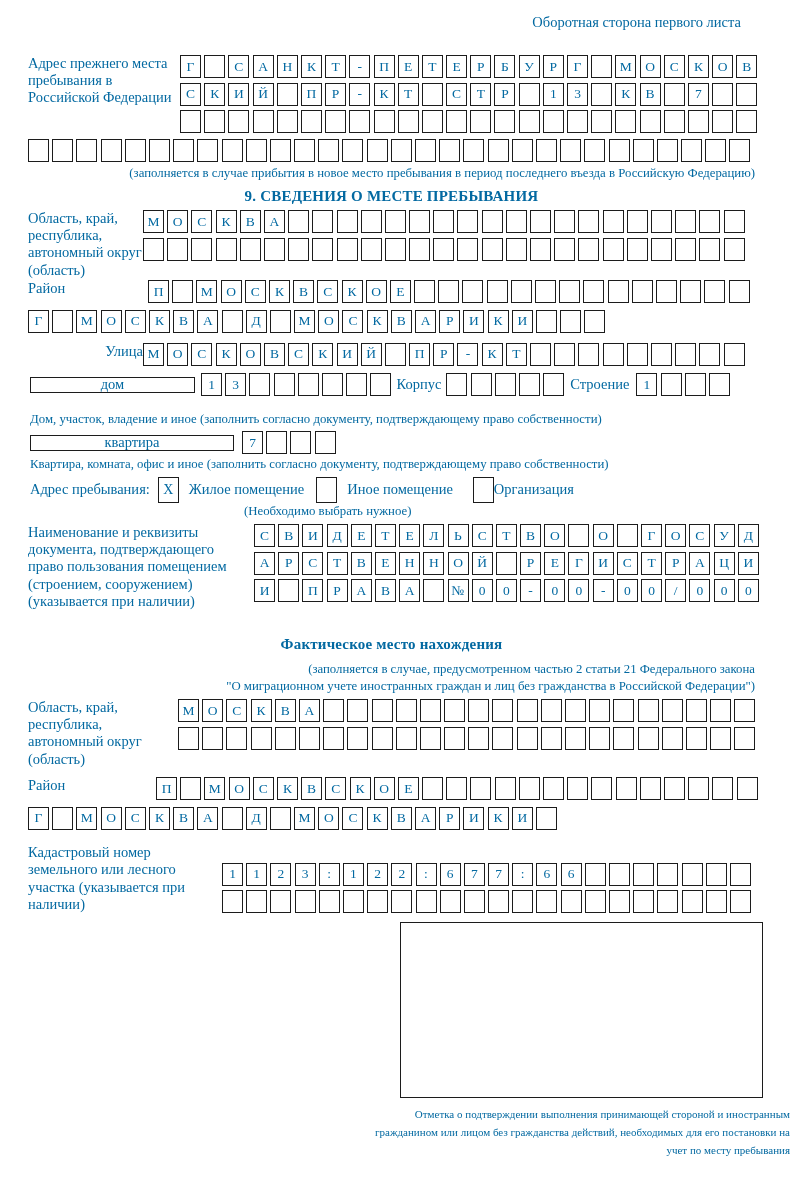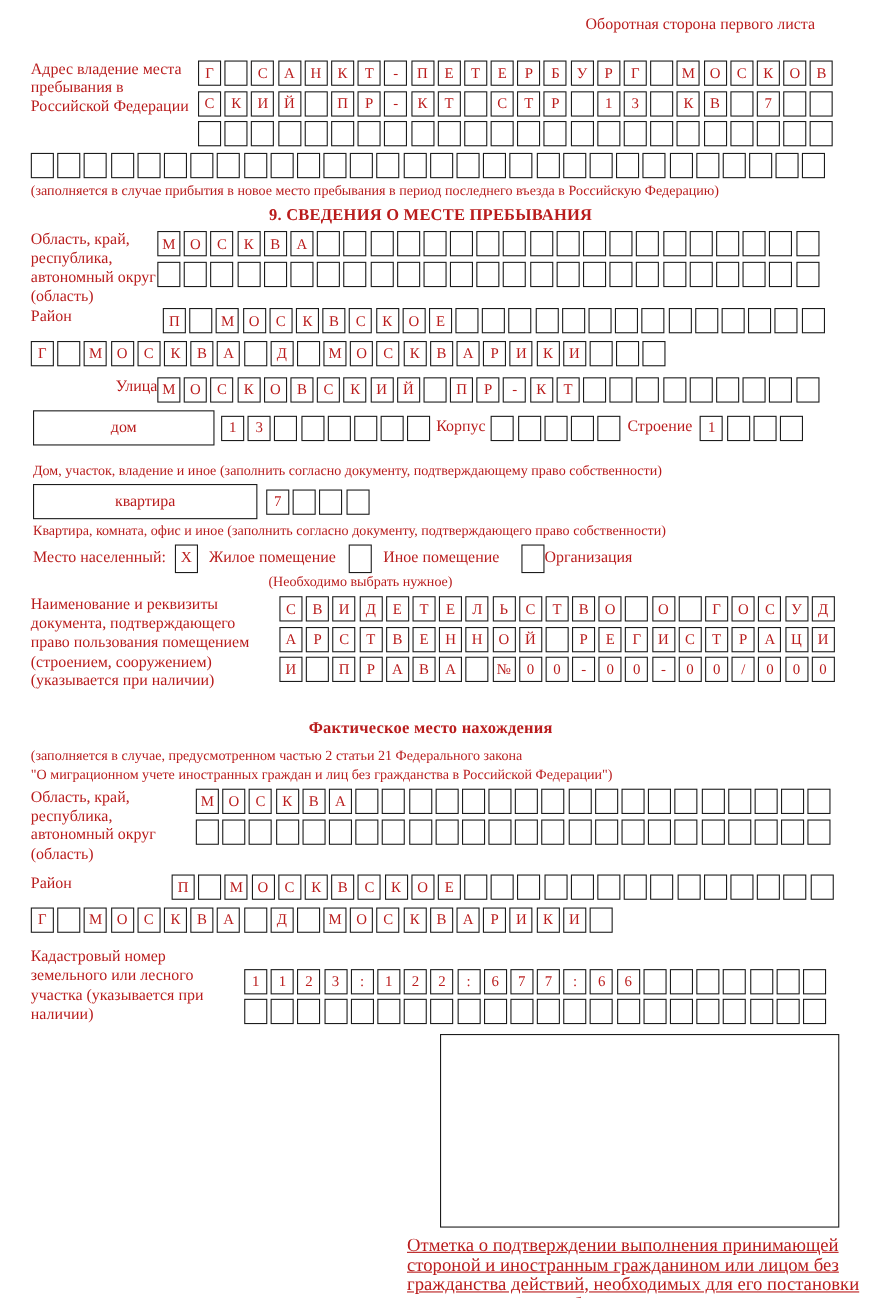--- a/index.html
+++ b/index.html
@@ -1,63 +1,63 @@
 <!DOCTYPE html>
 <html><head>
 <meta charset="utf-8">
 <style>
   html,body{margin:0;padding:0;background:#fff;}
   .page{
     width:800px;height:1180px;box-sizing:border-box;
     padding:14px 45px 0 28px;overflow:hidden;position:relative;
-    background:#fff;color:#b91c1c;
+    background:#fff;color:#0369a1;
     font-family:"Liberation Serif","DejaVu Serif",serif;
   }
   .hdr{ text-align:right; font-size:14.5px; padding-right:14px; }
   .title{ font-weight:bold; font-size:15px; text-align:center; letter-spacing:.2px; }
   .note{ font-size:12.8px; }
-  .note.center{ text-align:left; }
+  .note.center{ text-align:right; }
   .field{ display:flex; align-items:flex-start; }
   .flabel{ flex:none; font-size:14.5px; line-height:17.2px; }
   .cells{ display:flex; flex:none; }
   .cell{
     width:21px;height:23px;flex:none;box-sizing:border-box;
     border:1.5px solid #1c1c1c;background:#fff;margin-right:3.2px;
     display:flex;align-items:center;justify-content:center;
     font-size:13.5px;line-height:1;
   }
   .grid-row{ margin-bottom:4.5px; }
   .rowscol{ display:flex; flex-direction:column; }
   .labelbox{
-    flex:none;box-sizing:border-box;border:1.5px solid #1c1c1c;height:32px;
+    flex:none;box-sizing:border-box;border:1.5px solid #1c1c1c;height:16px;
     display:flex;align-items:center;justify-content:center;font-size:14.5px;background:#fff;
   }
   .checkbox{
     flex:none;width:21px;height:26px;box-sizing:border-box;border:1.5px solid #1c1c1c;
     display:flex;align-items:center;justify-content:center;font-size:14px;background:#fff;
   }
   .inline{ display:flex; align-items:center; }
   .stamp{
     box-sizing:border-box;border:1.5px solid #1c1c1c;background:#fff;
     width:363px;height:176px;margin-left:372px;margin-top:4px;
   }
   .caption{
-    width:420px;margin-left:342px;margin-top:7px;text-align:left;
-    font-size:17px;line-height:18px;text-decoration:underline;
+    width:420px;margin-left:342px;margin-top:7px;text-align:right;
+    font-size:11px;line-height:18px;
   }
 </style>
 </head>
 <body>
 
 <div class="page">
 
   <div class="hdr">Оборотная сторона первого листа</div>
 
   <div class="field" style="margin-top:24px;">
-    <div class="flabel" style="width:152px;">Адрес владение места пребывания в Российской Федерации</div>
+    <div class="flabel" style="width:152px;">Адрес прежнего места пребывания в Российской Федерации</div>
     <div class="rowscol">
       <div class="cells grid-row">
           <span class="cell">Г</span>
           <span class="cell"></span>
           <span class="cell">С</span>
           <span class="cell">А</span>
           <span class="cell">Н</span>
           <span class="cell">К</span>
           <span class="cell">Т</span>
           <span class="cell">-</span>
@@ -351,24 +351,24 @@
 
   <div class="inline" style="margin-top:4px;">
     <div class="labelbox" style="width:204px;margin-left:2px;">квартира</div>
     <div class="cells" style="margin-left:8px;">
         <span class="cell">7</span>
         <span class="cell"></span>
         <span class="cell"></span>
         <span class="cell"></span>
       </div>
   </div>
-  <div class="note" style="margin-top:3px;margin-left:2px;">Квартира, комната, офис и иное (заполнить согласно документу, подтверждающего право собственности)</div>
+  <div class="note" style="margin-top:3px;margin-left:2px;">Квартира, комната, офис и иное (заполнить согласно документу, подтверждающему право собственности)</div>
 
   <div class="inline" style="margin-top:5px;margin-left:2px;">
-    <div class="flabel" style="margin-right:8px;">Место населенный:</div>
+    <div class="flabel" style="margin-right:8px;">Адрес пребывания:</div>
     <div class="checkbox">X</div>
     <div class="flabel" style="margin:0 12px 0 10px;">Жилое помещение</div>
     <div class="checkbox"></div>
     <div class="flabel" style="margin:0 20px 0 10px;">Иное помещение</div>
     <div class="checkbox"></div>
     <div class="flabel" style="">Организация</div>
   </div>
   <div class="note" style="margin-top:1px;margin-left:216px;">(Необходимо выбрать нужное)</div>
 
   <div class="field" style="margin-top:5px;min-height:104px;">

